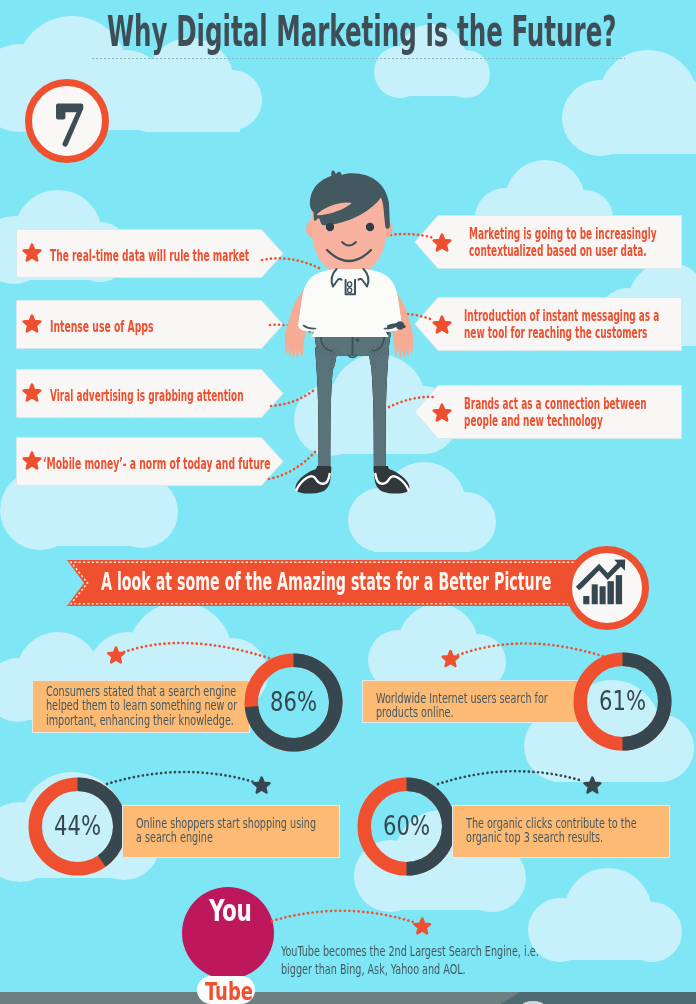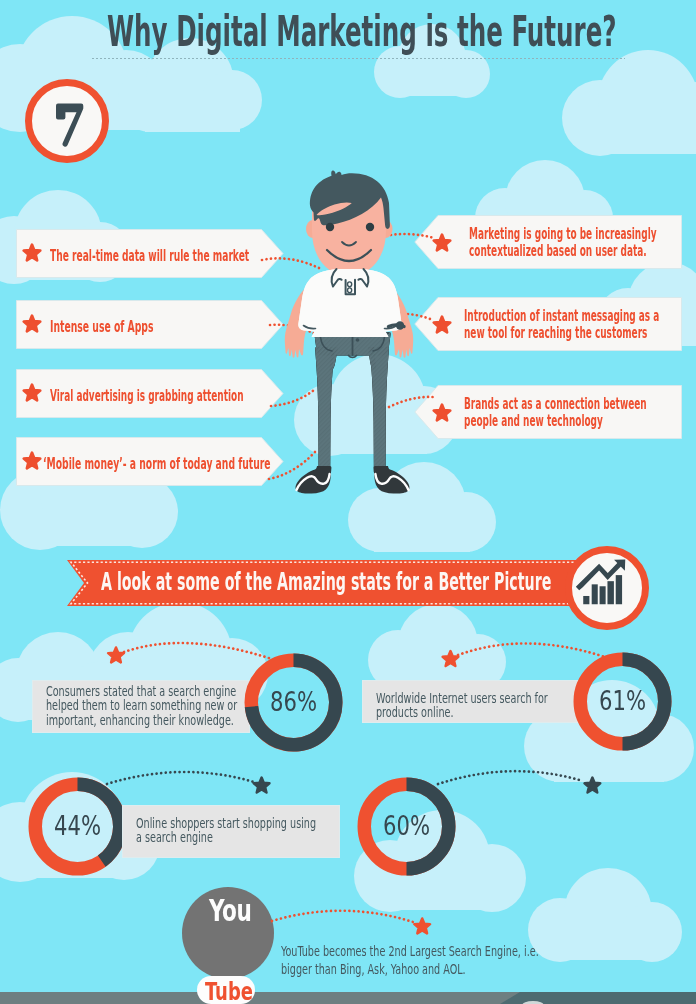--- a/index.html
+++ b/index.html
@@ -34,29 +34,29 @@
      white-space:nowrap;transform-origin:left top;}
   .star{position:absolute;}
   .ribbon2{position:absolute;left:67px;top:560px;width:535px;height:46px;}
   .ribbon2-svg{position:absolute;left:0;top:0;width:535px;height:46px;}
   .ribbon2-text{position:absolute;left:34px;top:7px;color:#fdf6f3;font-size:25px;
      white-space:nowrap;transform:scaleX(0.632);transform-origin:left top;
      font-weight:bold;font-family:"DejaVu Sans Condensed","DejaVu Sans",sans-serif;}
   .chart-badge{position:absolute;left:565px;top:546px;width:84px;height:84px;border-radius:50%;
      background:#f9f8f6;border:7px solid #ef5130;box-sizing:border-box;}
   .chart-ico{position:absolute;left:3px;top:5px;width:53px;height:50px;}
-  .statbox{position:absolute;background:#e5e5e5;border:1px solid #dfecee;box-sizing:border-box;}
+  .statbox{position:absolute;background:#fdba74;border:1px solid #dfecee;box-sizing:border-box;}
   .stxt{position:absolute;color:#44585f;font-size:13.5px;white-space:nowrap;
      transform:scaleX(0.793);transform-origin:left top;
      font-family:"DejaVu Sans Condensed","DejaVu Sans",sans-serif;}
   .donut{position:absolute;overflow:visible;}
   .pct{font-family:"DejaVu Sans Condensed","DejaVu Sans",sans-serif;font-size:27px;
      fill:#36474f;text-anchor:middle;}
   .ytcircle{position:absolute;left:182px;top:887px;width:92px;height:92px;border-radius:50%;
-     background:#737373;}
+     background:#be185d;}
   .yttop{position:absolute;left:27px;top:9px;color:#fdfdfd;font-size:30px;font-weight:bold;
      line-height:1;letter-spacing:-0.5px;transform:scaleX(0.80);transform-origin:left top;
      font-family:"DejaVu Sans Condensed","DejaVu Sans",sans-serif;}
   .ytpill{position:absolute;left:15.4px;top:42px;width:58px;height:28px;border-radius:14px;
      background:#fdfdfd;display:block;margin-top:47px;}
   .ytbot{position:absolute;left:8px;top:2.5px;color:#ef5130;font-size:25px;font-weight:bold;
      line-height:1;transform:scaleX(0.80);transform-origin:left top;
      font-family:"DejaVu Sans Condensed","DejaVu Sans",sans-serif;}
   .ytnote{position:absolute;left:281px;top:943px;}
   .footer{position:absolute;left:0;top:992px;width:696px;height:12px;}
@@ -260,20 +260,24 @@
   <div class="statbox" style="left:122px;top:805px;width:218px;height:53px">
     <span class="stxt" style="left:13px;top:8.5px">Online shoppers start shopping using</span>
     <span class="stxt" style="left:13px;top:23px">a search engine</span>
   </div>
 
   <svg class="donut" style="left:357px;top:777px" width="99" height="99" viewBox="0 0 99 99">
     <circle cx="49.5" cy="49.5" r="42.25" fill="none" stroke="#ef5130" stroke-width="13.5"></circle>
     <path d="M49.5 7.25 A42.25 42.25 0 0 1 49.5 91.75" fill="none" stroke="#36474f" stroke-width="13.5"></path>
     <text class="pct" x="49.5" y="57.5" textLength="47" lengthAdjust="spacingAndGlyphs">60%</text>
   </svg>
+  <div class="statbox" style="left:452px;top:805px;width:218px;height:53px">
+    <span class="stxt" style="left:13px;top:8.5px">The organic clicks contribute to the</span>
+    <span class="stxt" style="left:13px;top:23px">organic top 3 search results.</span>
+  </div>
 
   <svg class="footer" viewBox="0 0 696 12" preserveAspectRatio="none">
     <rect x="0" y="0" width="696" height="12" fill="#4d6b71"></rect>
     <path d="M0 0 H520 L500 12 H0 Z" fill="#6e7f81"></path>
     <ellipse cx="533" cy="13.5" rx="11" ry="4.5" fill="#cfd8d8"></ellipse>
   </svg>
 
   <div class="ytcircle">
     <span class="yttop">You</span>
     <span class="ytpill">

